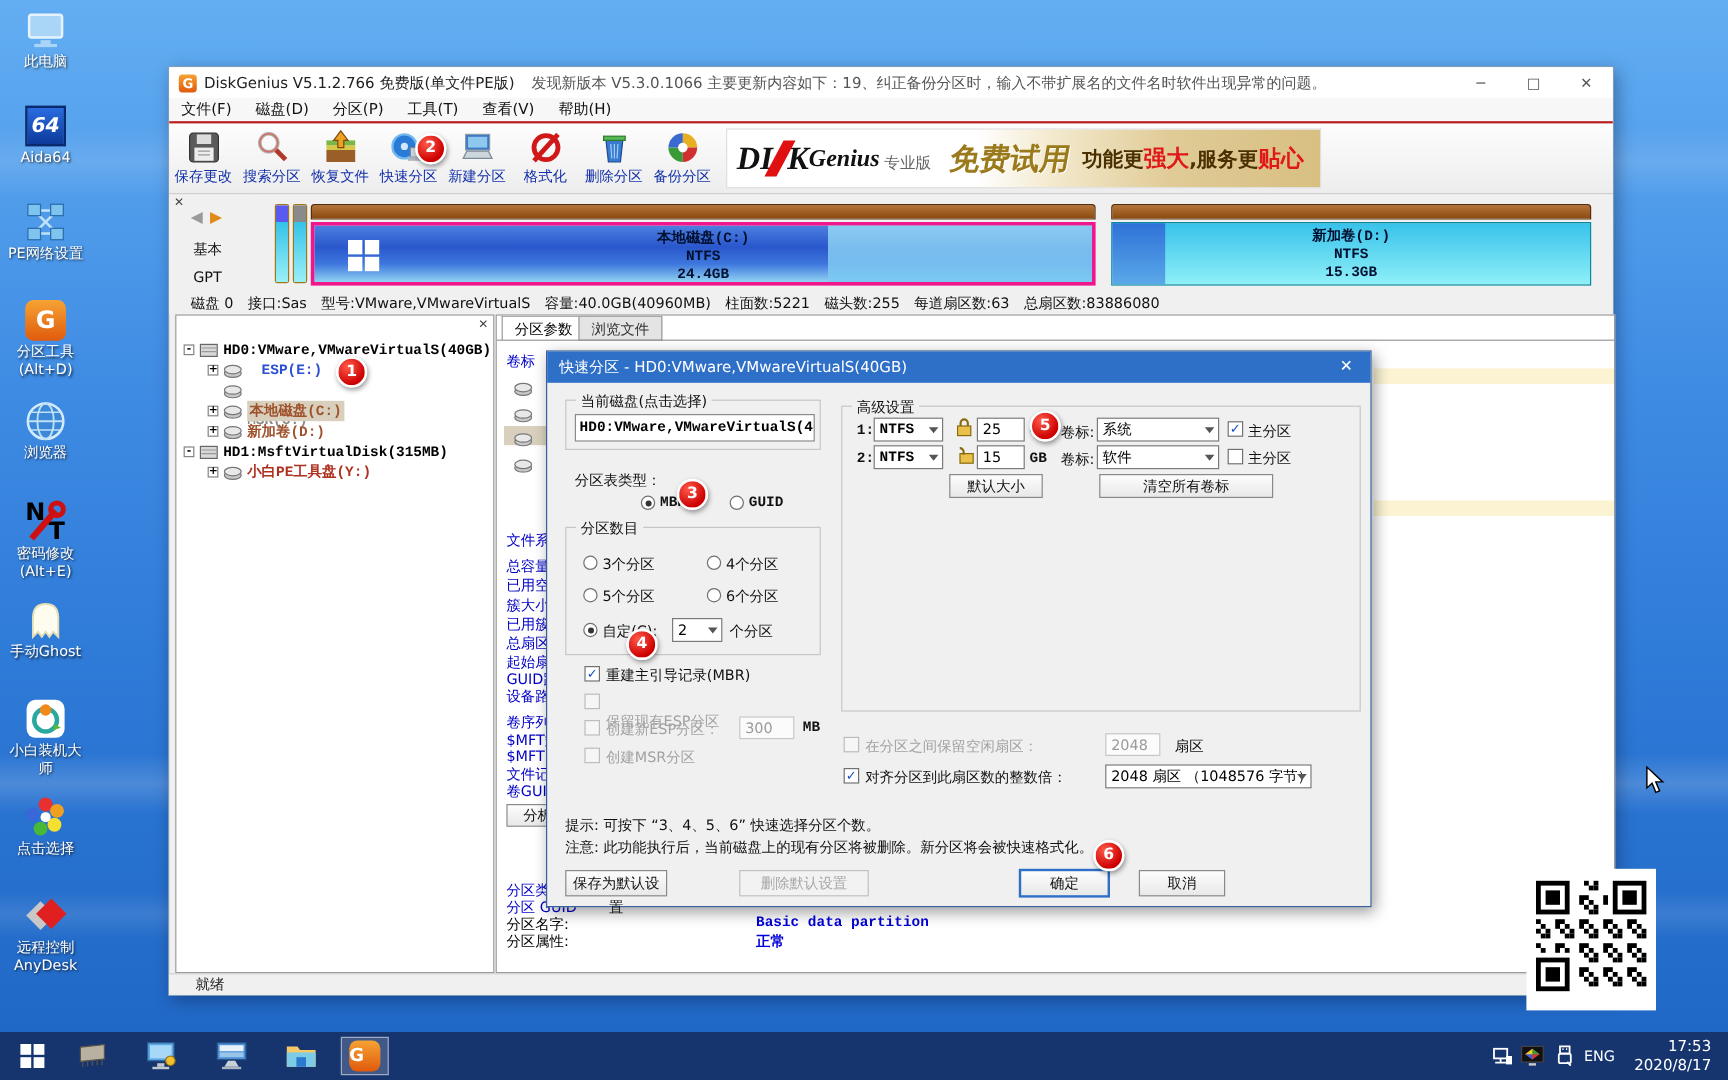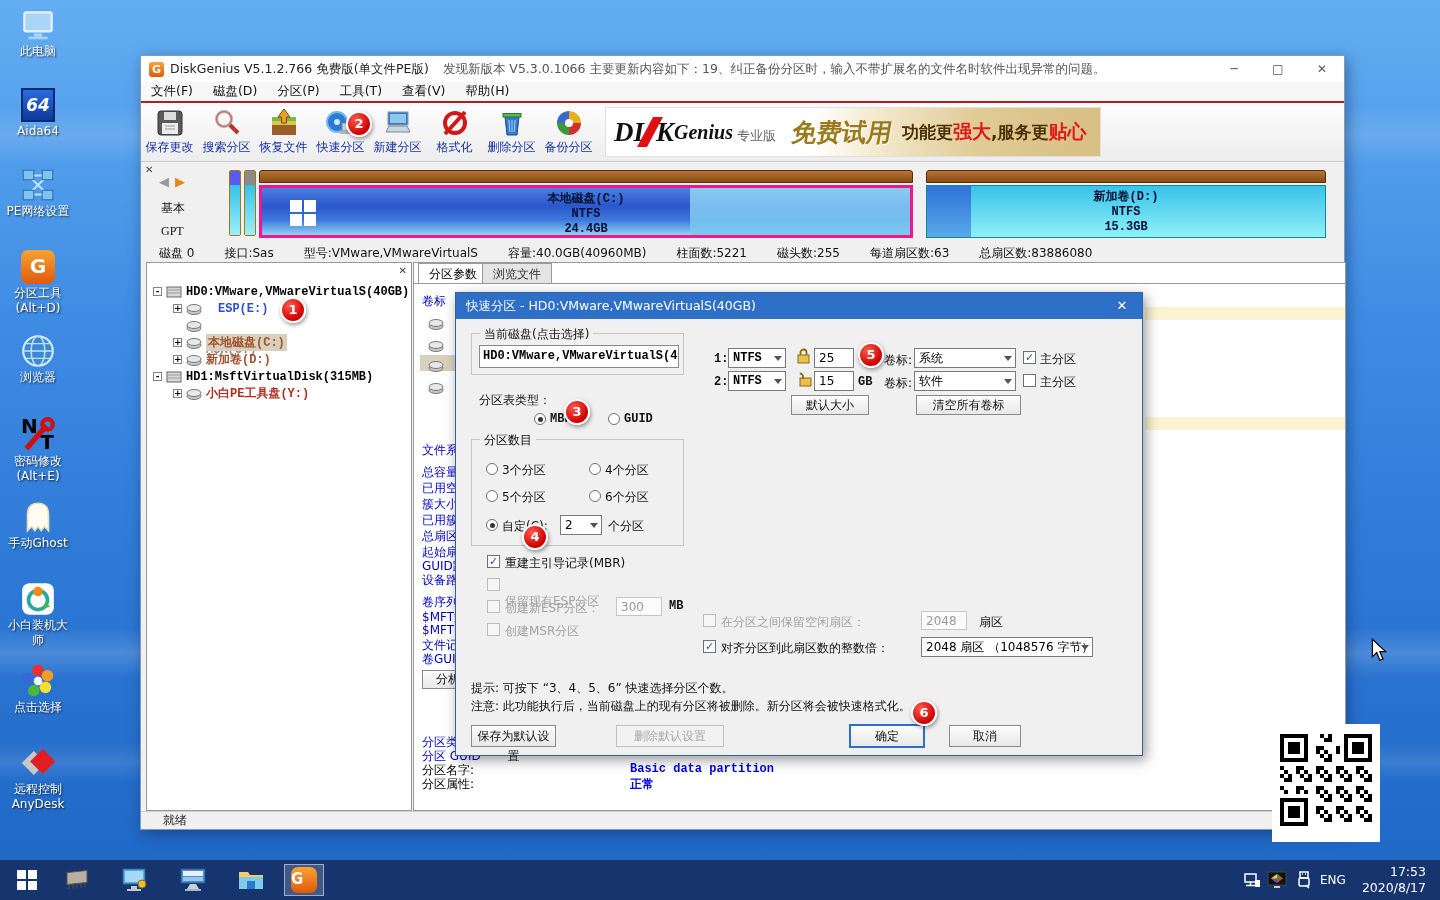--- a/index.html
+++ b/index.html
@@ -49,32 +49,32 @@
   .banner .genius { font-family:"Liberation Serif",serif; font-style:italic; font-weight:900; font-size:20px; color:#111; }
   .banner .ed { font-size:13px; color:#666; margin:8px 6px 0 4px; }
   .banner .trial { font-size:25px; font-weight:900; color:#9a7a1a; transform:skewX(-10deg); margin:0 10px;
     text-shadow:1px 1px 0 #fff; white-space:nowrap; }
   .banner .slog { font-size:17px; font-weight:900; color:#4a3000; white-space:nowrap; }
   .banner .slog .red { color:#e01818; font-size:19px; }
 
   
   .overview { position:absolute; left:0; top:106px; width:100%; height:100px; background:#f0f0f0; }
   .navarr { font-size:13px; }
-  .ptype { position:absolute; left:20px; font-size:12px; color:#111;font-family:Liberation Serif, serif; }
+  .ptype { position:absolute; left:20px; font-size:12px; color:#111; }
   .minibar { position:absolute; top:8px; width:12px; height:66px; border:1px solid #a07818; border-radius:2px; overflow:hidden;}
   .minibar .cap { height:14px; } .minibar .bod { height:52px; background:linear-gradient(180deg,#35c2e8,#9ff2f8); }
   .cap-brown { position:absolute; top:8px; height:13px; background:linear-gradient(180deg,#b5743a,#8a4a10);
     border:1px solid #5a2d05; border-radius:3px 3px 0 0; }
   .pbox { position:absolute; top:23px; height:53px; text-align:center; font-family:"Liberation Mono",monospace;
     font-weight:bold; font-size:12px; color:#001030; line-height:15px; padding-top:4px; }
   .pbox .ov { position:absolute; top:0; height:100%; pointer-events:none; }
   .winlogo { position:absolute; left:28px; top:12px; width:27px; height:27px; display:grid;
     grid-template-columns:12px 12px; grid-template-rows:12px 12px; gap:2px; }
   .winlogo div { background:#fff; }
-  .dinfo { position:absolute; left:18px; top:83px; display:flex; gap:30px; font-size:12px; color:#111; white-space:nowrap;}
+  .dinfo { position:absolute; left:18px; top:83px; display:flex; gap:12px; font-size:12px; color:#111; white-space:nowrap;}
 
   
   .treepanel { position:absolute; left:5px; top:206px; width:266px; height:549px; background:#fff;
     border:1px solid #9a9a9a; font-family:"Liberation Mono",monospace; font-weight:bold; font-size:12px; }
   .trow { position:absolute; left:6px; height:17px; display:flex; align-items:center; white-space:nowrap; }
   .texp { width:9px; height:9px; border:1px solid #848484; background:#fff; font-size:9px; line-height:7px;
     text-align:center; margin-right:4px; flex:0 0 auto; font-family:"DejaVu Sans",sans-serif; }
   .texp.noexp { visibility:hidden; }
   .ticon { margin-right:4px; display:inline-flex; }
   .ind1 { margin-left:20px; }
@@ -563,20 +563,23 @@
     <div class="dlbl" style="left:49px;top:262px">重建主引导记录(MBR)</div>
     <div class="cbx dis2" style="left:31px;top:285px"></div>
     <div class="dlbl dis" style="left:49px;top:300px">保留现有ESP分区</div>
     <div class="cbx dis2" style="left:31px;top:307px"></div>
     <div class="dlbl dis" style="left:49px;top:307px">创建新ESP分区：</div>
     <div class="inp dis3" style="left:160px;top:304px;width:46px;height:19px">300</div>
     <div class="dlbl mono" style="left:213px;top:306px">MB</div>
     <div class="cbx dis2" style="left:31px;top:330px"></div>
     <div class="dlbl dis" style="left:49px;top:330px">创建MSR分区</div>
 
+    <div class="grp" style="left:245px;top:45px;width:433px;height:255px">
+      <span class="leg">高级设置</span>
+    </div>
 
     <div class="dlbl mono" style="left:258px;top:59px">1:</div>
     <div class="sel mono" style="left:272px;top:55px;width:58px;height:20px">
       <span>NTFS</span>
         <span class="dd"></span>
     </div>
     <span class="abs" style="left:340px;top:55px"><svg width="15" height="17" viewBox="0 0 15 17">
           <rect x="2" y="7" width="11" height="8" fill="#e8c04a" stroke="#8a6a10"></rect>
           <path d="M4.5 7 V4.5 a3 3 0 0 1 6 0 V7" fill="none" stroke="#8a6a10" stroke-width="1.8"></path>
         </svg></span>
@@ -603,21 +606,21 @@
     <div class="dlbl mono" style="left:402px;top:82px">GB</div>
     <div class="dlbl" style="left:428px;top:82px">卷标:</div>
     <div class="sel" style="left:458px;top:78px;width:102px;height:20px">
       <span>软件</span>
         <span class="dd"></span>
     </div>
     <div class="cbx" style="left:567px;top:81px"></div>
     <div class="dlbl" style="left:584px;top:81px">主分区</div>
 
     <div class="btn" style="left:335px;top:102px;width:78px;height:20px;line-height:18px">默认大小</div>
-    <div class="btn" style="left:460px;top:102px;width:105px;height:20px;line-height:18px">清空所有卷标</div>
+    <div class="btn" style="left:460px;top:102px;width:145px;height:20px;line-height:18px">清空所有卷标</div>
 
     <div class="cbx dis2" style="left:247px;top:321px"></div>
     <div class="dlbl dis" style="left:265px;top:321px">在分区之间保留空闲扇区：</div>
     <div class="inp dis3" style="left:465px;top:318px;width:46px;height:19px">2048</div>
     <div class="dlbl" style="left:523px;top:321px">扇区</div>
     <div class="cbx" style="left:247px;top:347px">✓</div>
     <div class="dlbl" style="left:265px;top:347px">对齐分区到此扇区数的整数倍：</div>
     <div class="sel" style="left:465px;top:344px;width:172px;height:20px">
       <span>2048 扇区 （1048576 字节）</span>
         <span class="dd"></span>

